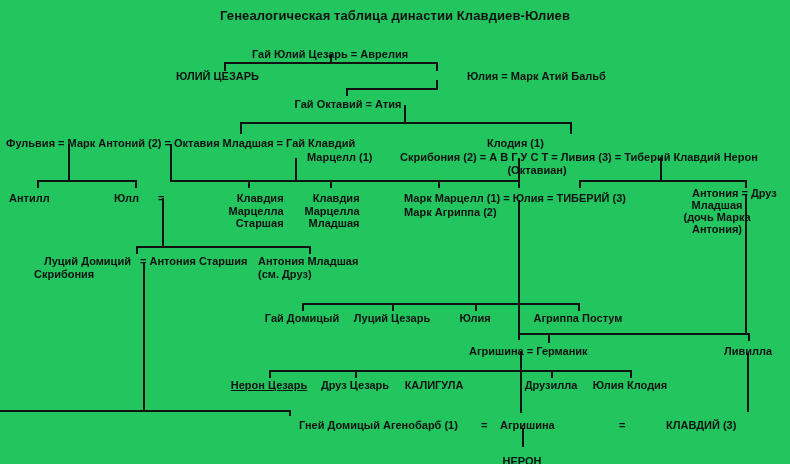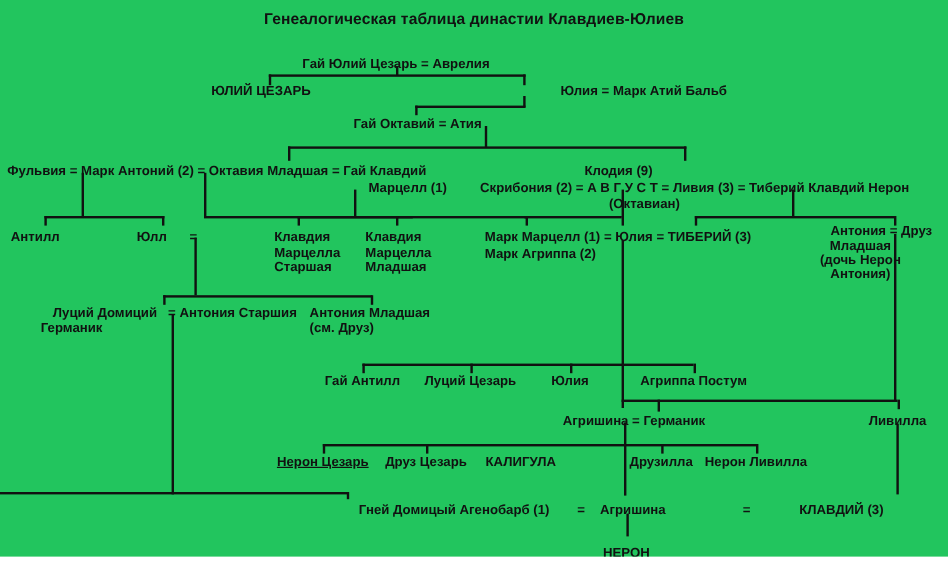--- a/index.html
+++ b/index.html
@@ -27,21 +27,21 @@
     letter-spacing: 0.1px;
   }
   .node {
     position: absolute;
     font-size: 11px;
     font-weight: bold;
     color: #111111;
     white-space: pre;
     line-height: 12.5px;
   }
-  .node.c { text-align: left; transform: translateX(-50%); }
+  .node.c { text-align: right; transform: translateX(-50%); }
   .node.l { text-align: left; }
   .hline {
     position: absolute;
     height: 2px;
     background: #111111;
   }
   .vline {
     position: absolute;
     width: 2px;
     background: #111111;
@@ -109,54 +109,54 @@
       <div class="vline" style="left: 289px; top: 410px; height: 6px;"></div>
       <div class="vline" style="left: 522px; top: 428px; height: 19px;"></div>
     </div>
   <div id="nodes">
       <div class="node c" style="left: 330px; top: 48px;">Гай Юлий Цезарь = Аврелия</div>
       <div class="node l" style="left: 176px; top: 70px;">ЮЛИЙ ЦЕЗАРЬ</div>
       <div class="node l" style="left: 443px; top: 70px; padding-left: 24px;">Юлия = Марк Атий Бальб</div>
       <div class="node c" style="left: 348px; top: 98px;">Гай Октавий = Атия</div>
       <div class="node l" style="left: 6px; top: 137px;">Фульвия = Марк Антоний (2) = Октавия Младшая = Гай Клавдий</div>
       <div class="node l" style="left: 307px; top: 151px;">Марцелл (1)</div>
-      <div class="node l" style="left: 487px; top: 137px;">Клодия (9)</div>
+      <div class="node l" style="left: 487px; top: 137px;">Клодия (1)</div>
       <div class="node l" style="left: 400px; top: 151px;">Скрибония (2) = А В Г У С Т = Ливия (3) = Тиберий Клавдий Нерон</div>
       <div class="node c" style="left: 537px; top: 164px;">(Октавиан)</div>
       <div class="node l" style="left: 9px; top: 192px;">Антилл</div>
       <div class="node l" style="left: 114px; top: 192px;">Юлл</div>
       <div class="node l" style="left: 158px; top: 192px;">=</div>
       <div class="node c" style="left: 256px; top: 192px;">Клавдия
 Марцелла
 Старшая</div>
       <div class="node c" style="left: 332px; top: 192px;">Клавдия
 Марцелла
 Младшая</div>
       <div class="node l" style="left: 404px; top: 192px;">Марк Марцелл (1) = Юлия = ТИБЕРИЙ (3)</div>
       <div class="node l" style="left: 404px; top: 206px;">Марк Агриппа (2)</div>
       <div class="node l" style="left: 692px; top: 187px;">Антония = Друз</div>
       <div class="node c" style="left: 717px; top: 199px;">Младшая</div>
-      <div class="node c" style="left: 717px; top: 211px;">(дочь Нерон</div>
+      <div class="node c" style="left: 717px; top: 211px;">(дочь Марка</div>
       <div class="node c" style="left: 717px; top: 223px;">Антония)</div>
       <div class="node l" style="left: 44px; top: 255px;">Луций Домиций</div>
-      <div class="node l" style="left: 34px; top: 268px;">Германик</div>
+      <div class="node l" style="left: 34px; top: 268px;">Скрибония</div>
       <div class="node l" style="left: 140px; top: 255px;">= Антония Старшия</div>
       <div class="node l" style="left: 258px; top: 255px;">Антония Младшая</div>
       <div class="node l" style="left: 258px; top: 268px;">(см. Друз)</div>
-      <div class="node c" style="left: 302px; top: 312px;">Гай Антилл</div>
+      <div class="node c" style="left: 302px; top: 312px;">Гай Домицый</div>
       <div class="node c" style="left: 392px; top: 312px;">Луций Цезарь</div>
       <div class="node c" style="left: 475px; top: 312px;">Юлия</div>
       <div class="node c" style="left: 578px; top: 312px;">Агриппа Постум</div>
       <div class="node c" style="left: 748px; top: 345px;">Ливилла</div>
       <div class="node l" style="left: 469px; top: 345px;">Агришина = Германик</div>
       <div class="node c" style="left: 269px; top: 379px; text-decoration: underline;">Нерон Цезарь</div>
       <div class="node c" style="left: 355px; top: 379px;">Друз Цезарь</div>
       <div class="node c" style="left: 434px; top: 379px;">КАЛИГУЛА</div>
       <div class="node c" style="left: 551px; top: 379px;">Друзилла</div>
-      <div class="node c" style="left: 630px; top: 379px;">Нерон Ливилла</div>
+      <div class="node c" style="left: 630px; top: 379px;">Юлия Клодия</div>
       <div class="node l" style="left: 299px; top: 419px;">Гней Домицый Агенобарб (1)</div>
       <div class="node l" style="left: 481px; top: 419px;">=</div>
       <div class="node l" style="left: 500px; top: 419px;">Агришина</div>
       <div class="node l" style="left: 619px; top: 419px;">=</div>
       <div class="node l" style="left: 666px; top: 419px;">КЛАВДИЙ (3)</div>
       <div class="node c" style="left: 522px; top: 455px;">НЕРОН</div>
     </div>
 </div>
 
 </body></html>

